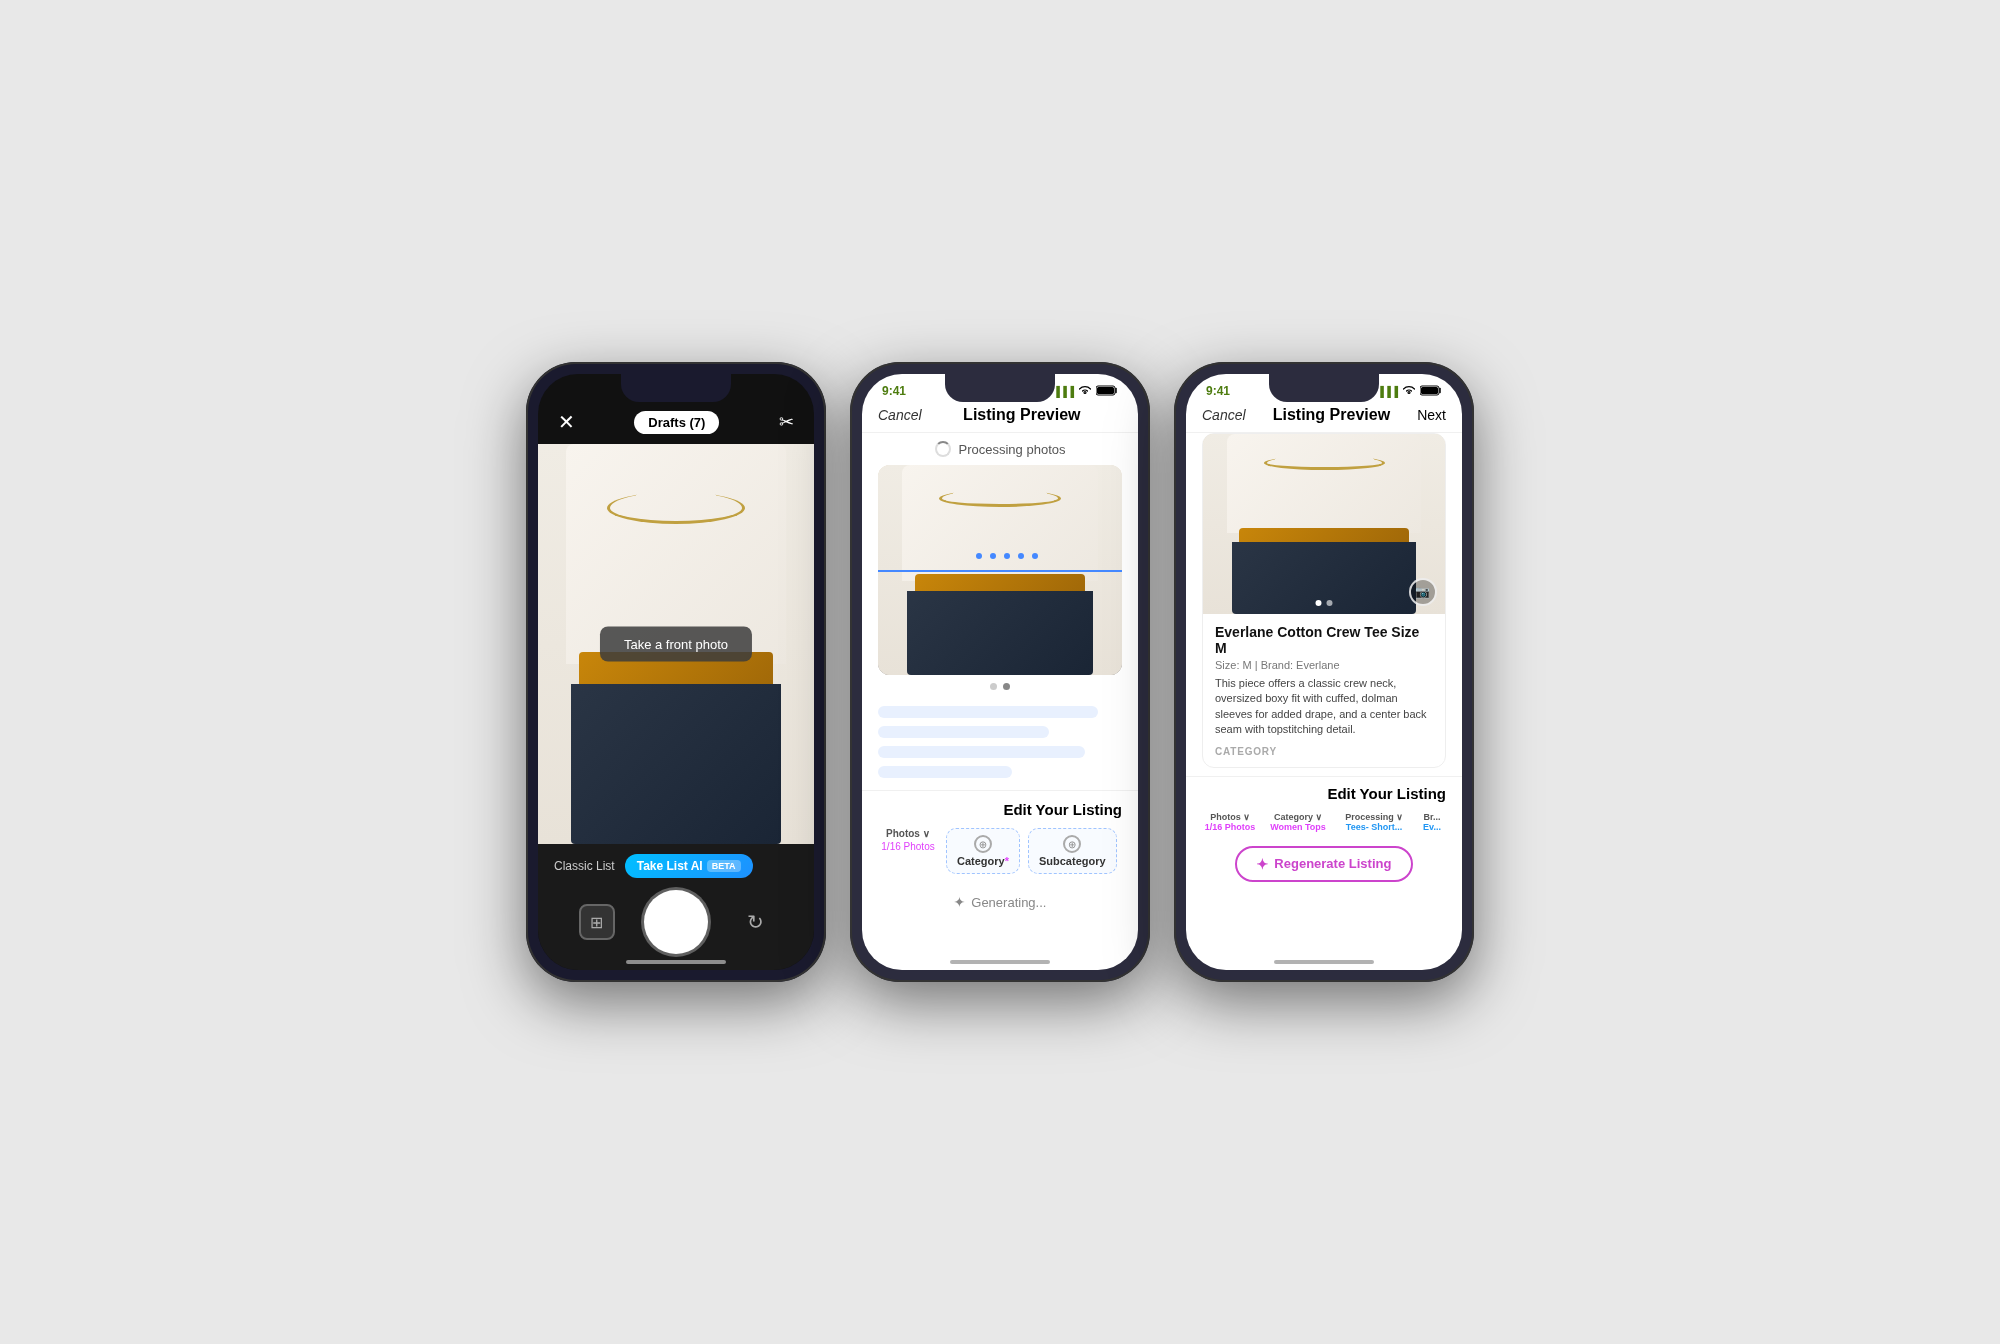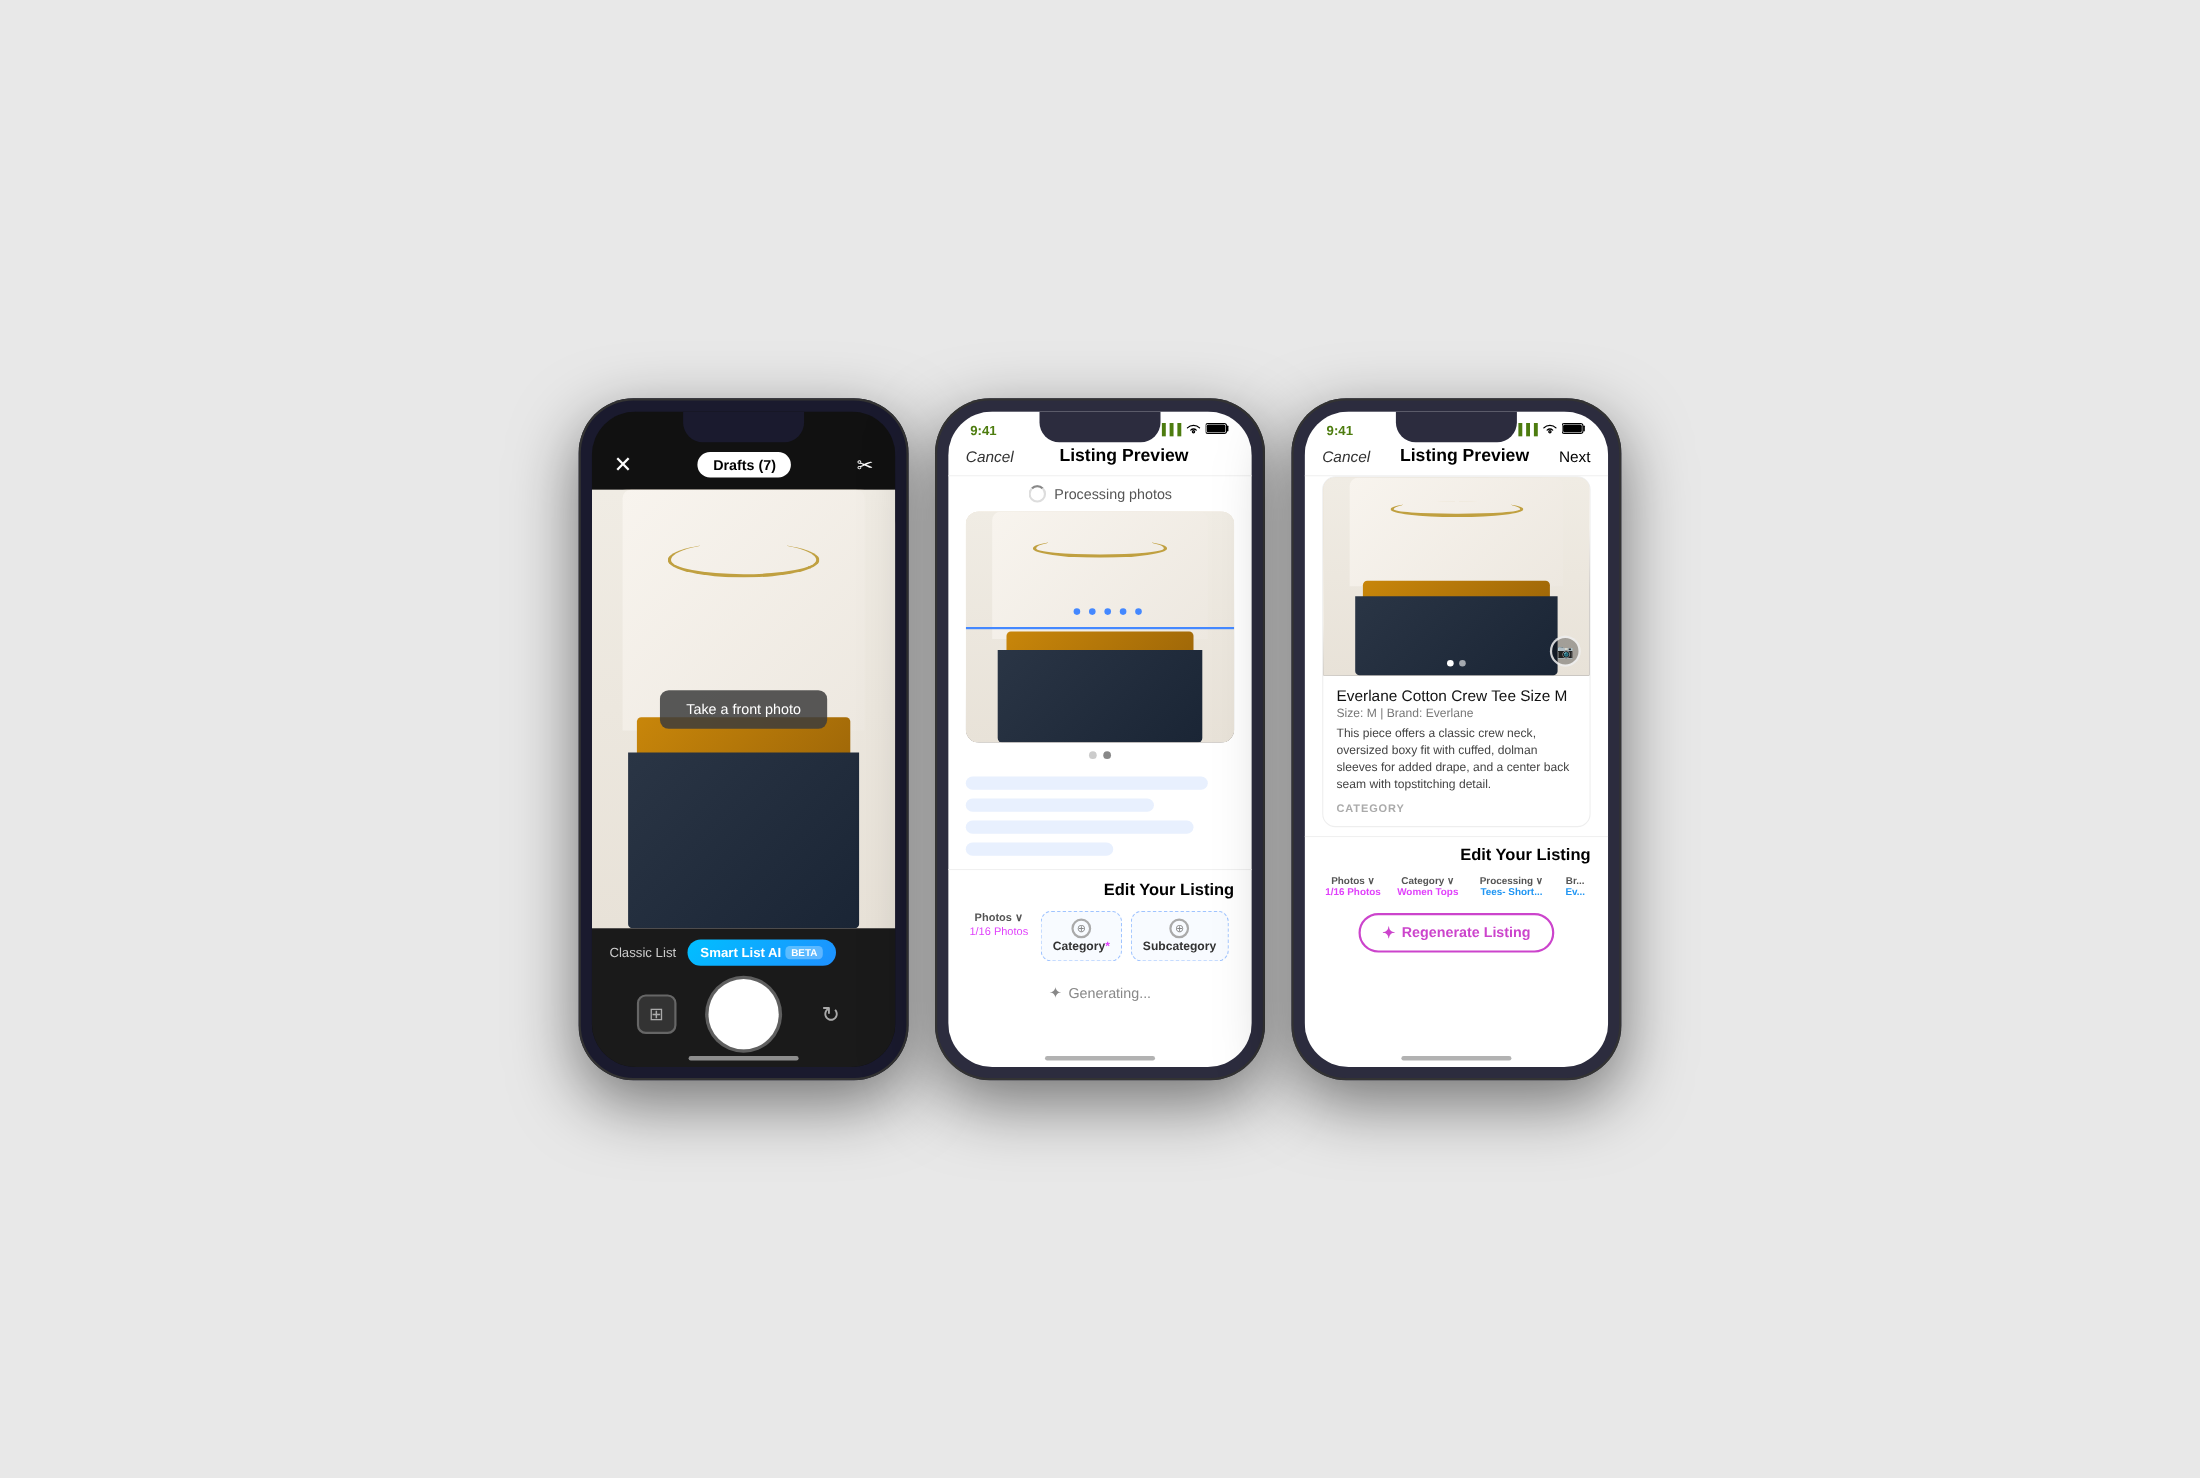--- a/index.html
+++ b/index.html
@@ -436,21 +436,21 @@
       height: 6px;
       border-radius: 50%;
       background: rgba(255,255,255,0.6);
     }
     .card-dot.active { background: white; }
     .listing-details {
       padding: 10px 12px;
     }
     .listing-product-title {
       font-size: 14px;
-      font-weight: 400;
+      font-weight: 700;
       color: #111;
       margin-bottom: 3px;
     }
     .listing-meta {
       font-size: 11px;
       color: #777;
       margin-bottom: 5px;
     }
     .listing-description {
       font-size: 11px;
@@ -610,21 +610,21 @@
               <div class="belt"></div>
               <div class="jeans"></div>
             </div>
             <div class="take-photo-overlay">Take a front photo</div>
           </div>
         </div>
         <div class="phone1-bottom">
           <div class="mode-selector">
             <span class="mode-classic">Classic List</span>
             <div class="mode-smart">
-              <span>Smart List AI</span>
+              <span>Take List AI</span>
               <span class="beta-badge">BETA</span>
             </div>
           </div>
           <div class="camera-controls">
             <div class="gallery-icon">
               <span>⊞</span>
             </div>
             <div class="shutter-btn"></div>
             <div class="flip-icon">
               <span style="font-size:20px;">↻</span>

